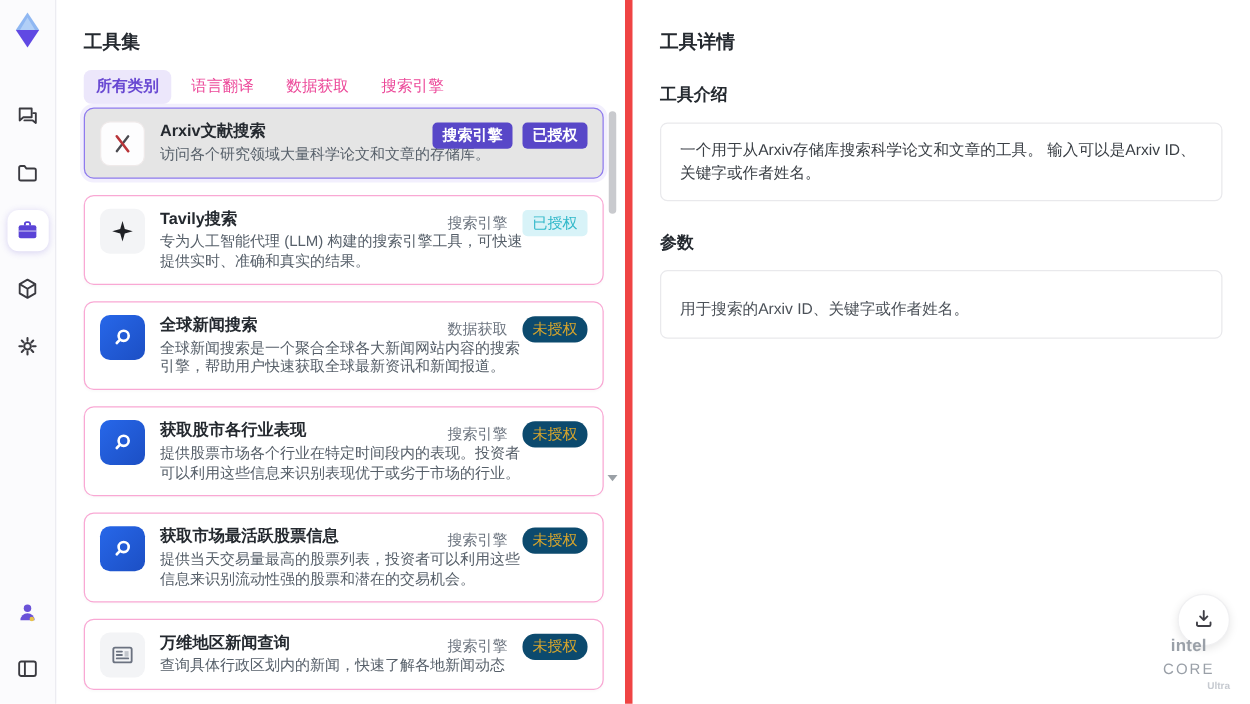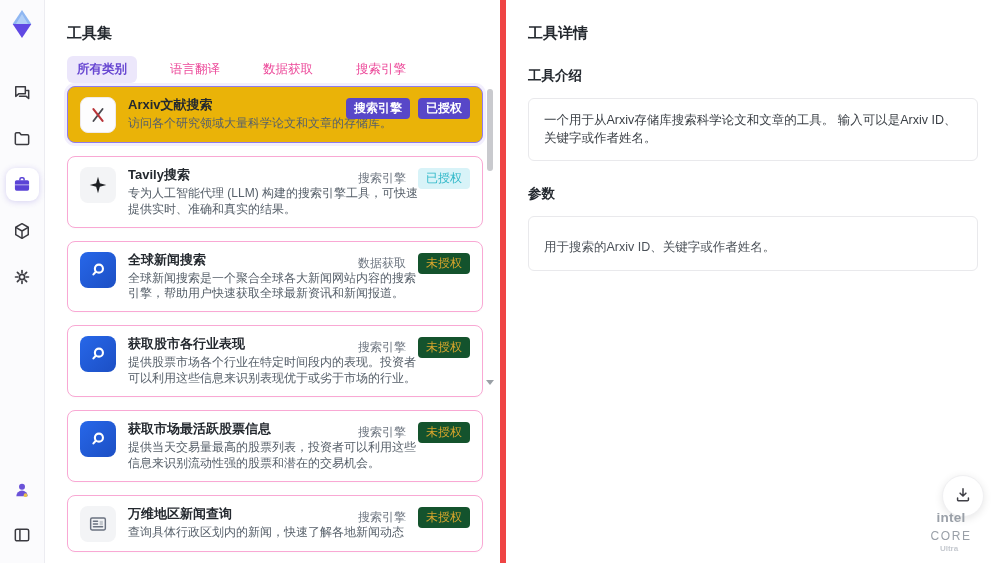--- a/index.html
+++ b/index.html
@@ -27,53 +27,53 @@
     background:#fff; color:#5a43d6;
     box-shadow:0 1px 6px rgba(80,60,200,.22);
   }
   .rail-bottom {
     position:absolute; bottom:12px; left:0; right:0;
     display:flex; flex-direction:column; align-items:center; gap:12px;
   }
   
   .list-pane { position:absolute; left:47px; top:0; width:455px; height:407px; background:#fff; }
   .toolset-title { position:absolute; top:24px; left:20px; margin:0; font-size:15px; font-weight:bold; }
-  .tabs { position:absolute; top:56px; left:20px; display:flex; align-items:center; gap:23px; }
+  .tabs { position:absolute; top:56px; left:20px; display:flex; align-items:center; gap:6px; }
   .tab {
     font-size:12.5px; color:#ec4899; background:none; border:none;
     padding:5px 10px; cursor:pointer; border-radius:6px; white-space:nowrap;
   }
   .tab.active { background:#ece7fb; color:#6848d2; font-weight:bold; }
   .cards { position:absolute; top:86px; left:20px; width:416px; display:flex; flex-direction:column; gap:13px; }
   .card {
     position:relative; background:#fff; border:1px solid #f9a8d4; border-radius:8px;
     padding:8px 12px 9px; display:flex; gap:12px; cursor:pointer;
     box-shadow:0 1px 2px rgba(0,0,0,.02);
   }
   .card.selected {
-    background:#eab308; border:1.5px solid #8f7bee;
+    background:#e5e5e5; border:1.5px solid #8f7bee;
     box-shadow:0 0 0 3px rgba(130,100,240,.10);
   }
   .tool-icon {
     width:36px; height:36px; border-radius:8px; flex:none; margin-top:2px;
     display:flex; align-items:center; justify-content:center;
   }
   .icon-arxiv { background:#fdfdfe; border:1px solid #efeaea; }
   .icon-star  { background:#f3f4f6; }
   .icon-blue  { background:linear-gradient(135deg,#2767e9,#1c4fc4); }
   .icon-news  { background:#f3f4f6; }
   .tool-name { font-size:13px; font-weight:bold; color:#24292f; margin-top:2px; line-height:16px; }
   .tool-desc { font-size:12px; color:#57606a; line-height:1.32; margin-top:3px; width:292px; }
   .tool-badges { position:absolute; top:11px; right:12px; display:flex; align-items:center; gap:12px; }
   .tool-badges.dual { gap:8px; }
   .cat-label { font-size:12px; color:#6e7681; }
   .pill { font-size:12px; padding:3px 8px; border-radius:4px; line-height:1.25; white-space:nowrap; }
   .pill-purple { background:#5847c8; color:#fff; font-weight:bold; }
   .pill-cyan   { background:#d8f3f8; color:#31b8c9; }
-  .pill-yellow { background:#14532d; color:#d7a52c; }
+  .pill-yellow { background:#0c4a6e; color:#d7a52c;border-radius:10px; }
   
   .vscroll { position:absolute; right:9px; top:88px; bottom:8px; width:6px; }
   .vthumb { position:absolute; top:1px; right:0; width:6px; height:82px; background:#c9cace; border-radius:3px; cursor:grab; }
   .varrow {
     position:absolute; bottom:14px; right:-1px; width:0; height:0;
     border-left:4px solid transparent; border-right:4px solid transparent;
     border-top:5px solid #9aa0a6; cursor:pointer;
   }
   
   .detail-pane {
@@ -93,21 +93,21 @@
   .param-desc { margin-top:9px; font-size:12.5px; color:#4b5158; }
   
   .download-fab {
     position:absolute; right:16px; bottom:46px; width:42px; height:42px; border-radius:50%;
     background:#fff; border:1px solid #f0f0f2; box-shadow:0 2px 8px rgba(0,0,0,.10);
     display:flex; align-items:center; justify-content:center; cursor:pointer;
   }
   .brand { position:absolute; right:12px; bottom:9px; width:74px; text-align:center; color:#9aa0a8; line-height:1.1; }
   .brand-intel { font-weight:bold; font-size:13.5px; letter-spacing:.2px; }
   .brand-core { font-size:12px; letter-spacing:1.6px; }
-  .brand-sub { font-size:8px; color:#c6cad0; margin-top:2px; padding-right:4px;font-weight:bold; }
+  .brand-sub { font-size:8px; color:#c6cad0; text-align:right; margin-top:2px; padding-right:4px;font-weight:bold; }
 </style>
 </head>
 <body>
 
 <aside class="rail">
   <div class="logo">
     <svg width="32" height="32" viewBox="0 0 24 24">
       <polygon points="12,1.5 19,12 5,12" fill="#8fb7f2"></polygon>
       <polygon points="12,22.5 19,12 5,12" fill="#6049e3"></polygon>
       <polygon points="12,4.5 16.5,12 7.5,12" fill="#b9d4f8" opacity="0.8"></polygon>

